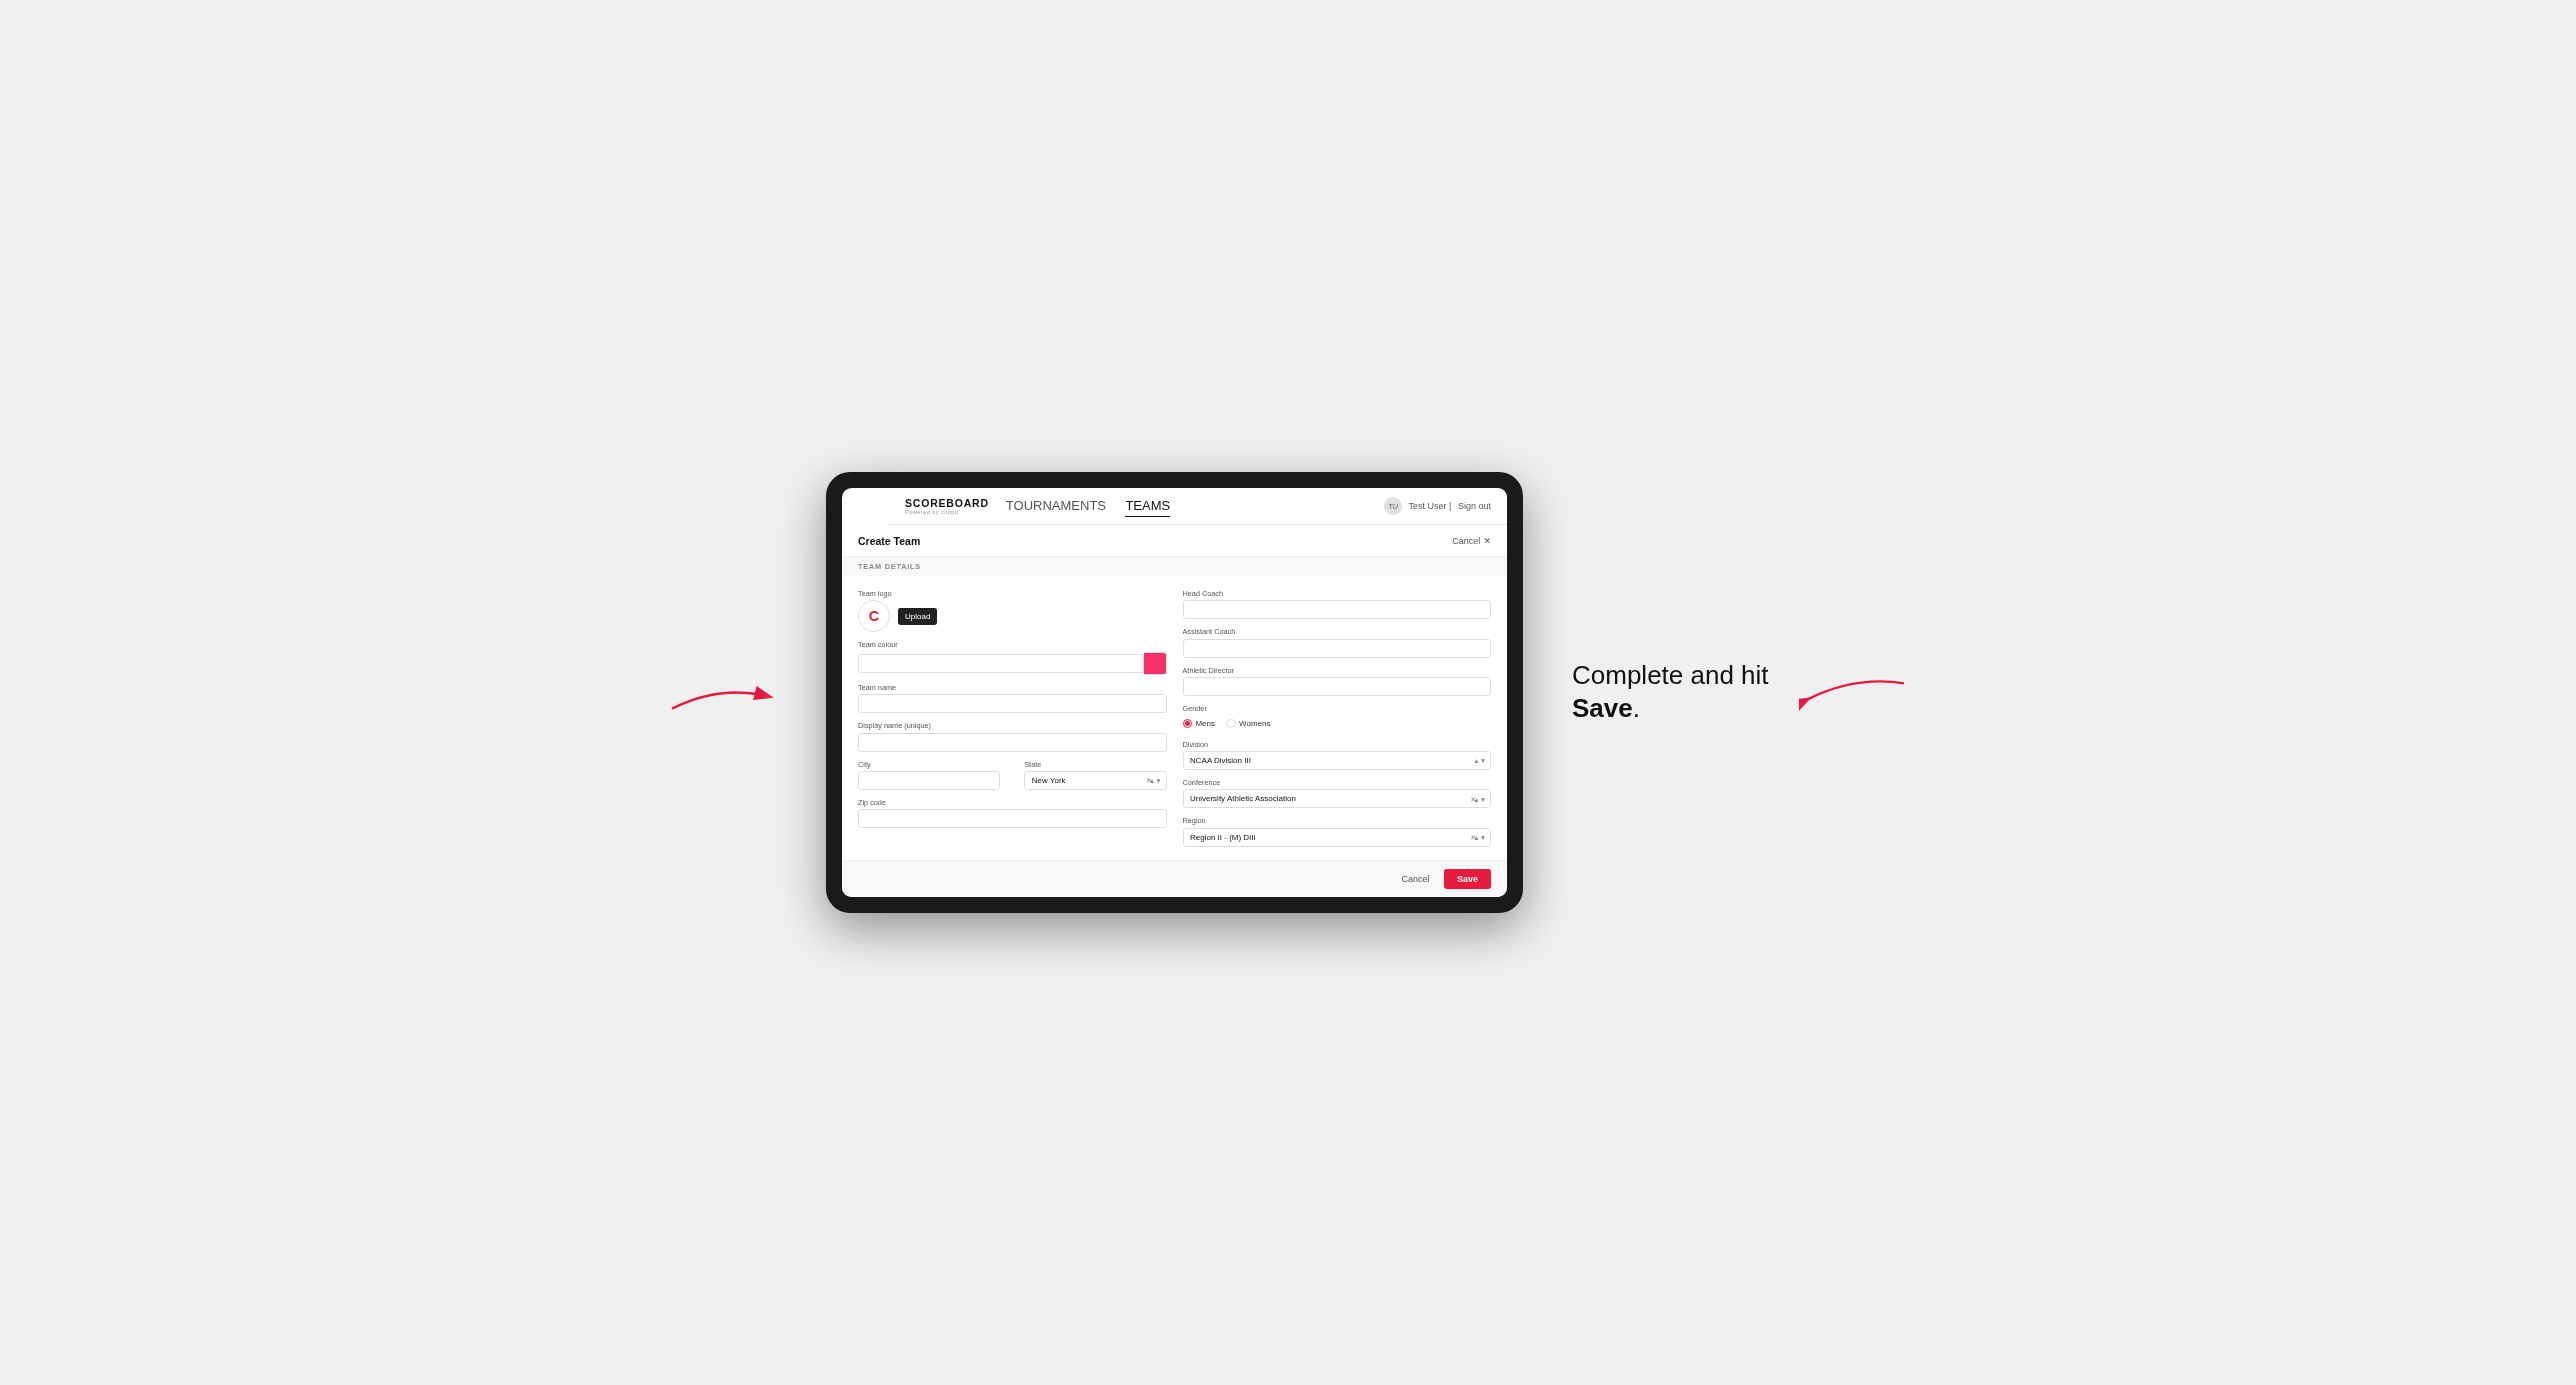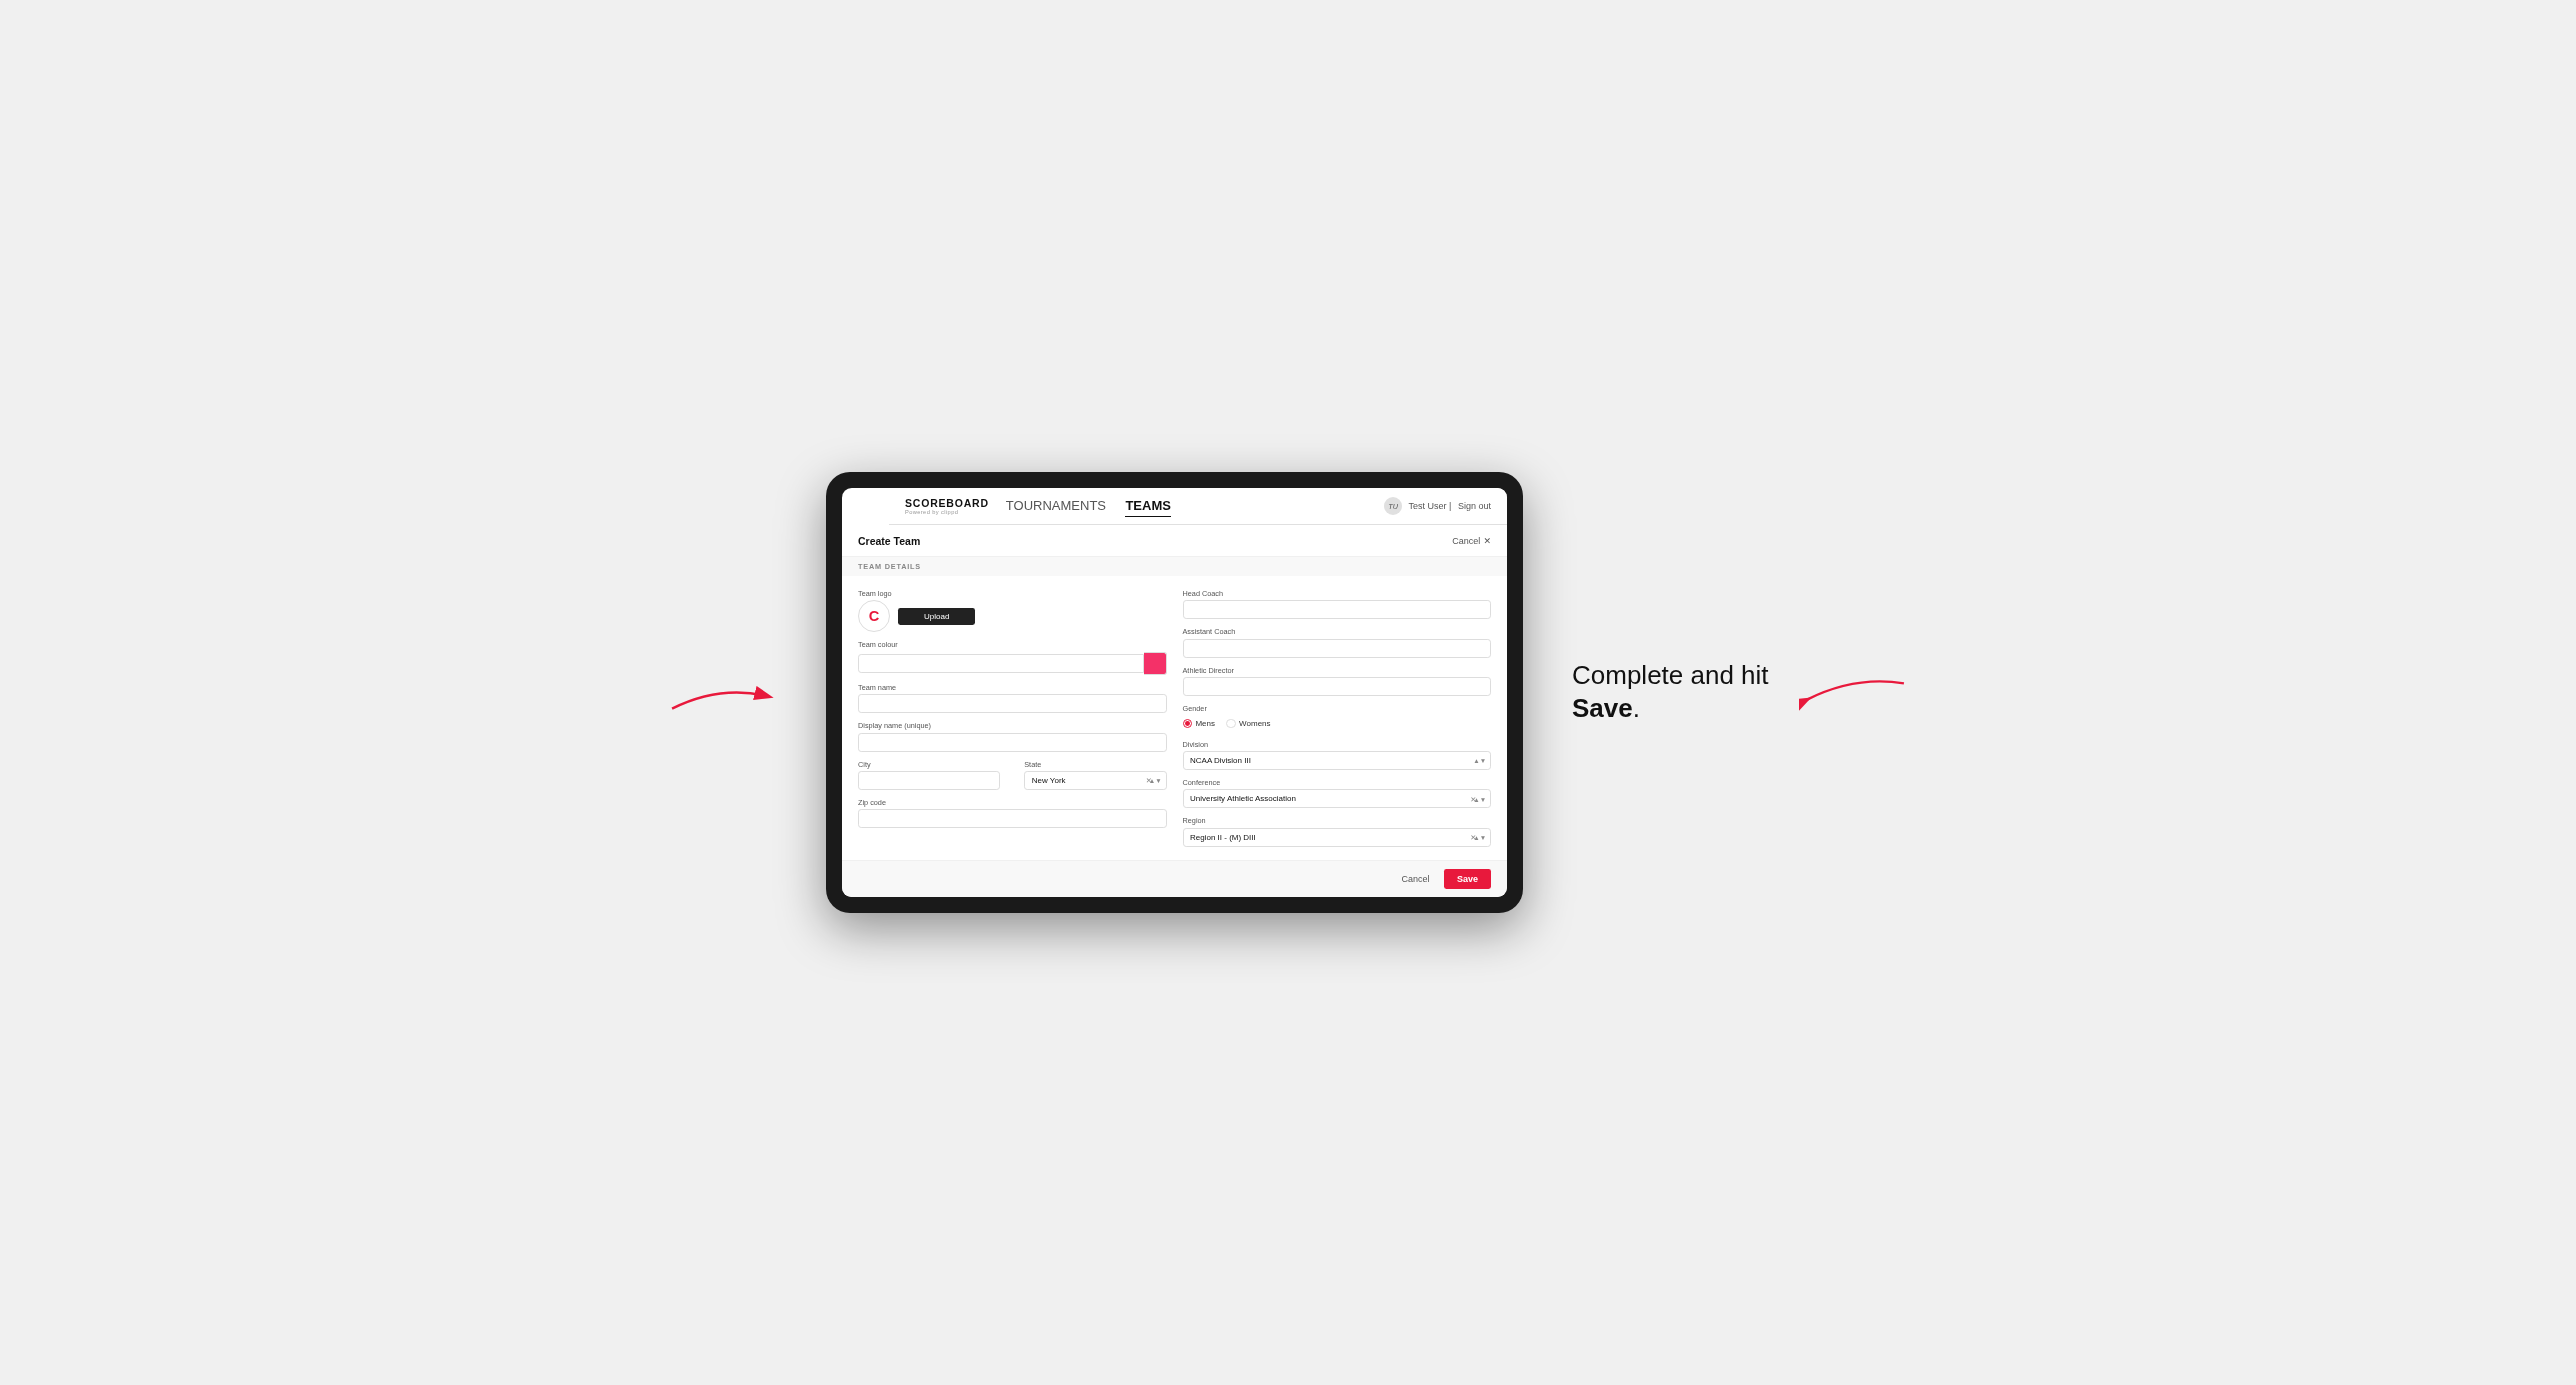--- a/index.html
+++ b/index.html
@@ -78,21 +78,21 @@
     .nav-link {
       font-size: 13px;
       color: #555;
       cursor: pointer;
       padding: 3.2px 0;
       text-decoration: none;
     }
 
     .nav-link.active {
       color: #111;
-      font-weight: 700;
+      font-weight: 400;
       border-bottom: 1.6px solid #111;
       text-align: right;
     }
 
     .nav-right {
       display: flex;
       align-items: center;
       gap: 6.5px;
       margin-left: auto;
     }
@@ -208,21 +208,21 @@
       font-size: 14.6px;
       font-weight: 900;
       color: #e8193c;
       background: #fff;
     }
 
     .upload-btn {
       background: #222;
       color: #fff;
       border: none;
-      padding: 4px 26px;
+      padding: 4px 7px;
       font-size: 8px;
       border-radius: 2.4px;
       cursor: pointer;
     }
 
     .color-input-row {
       display: flex;
       align-items: center;
       gap: 0;
     }

